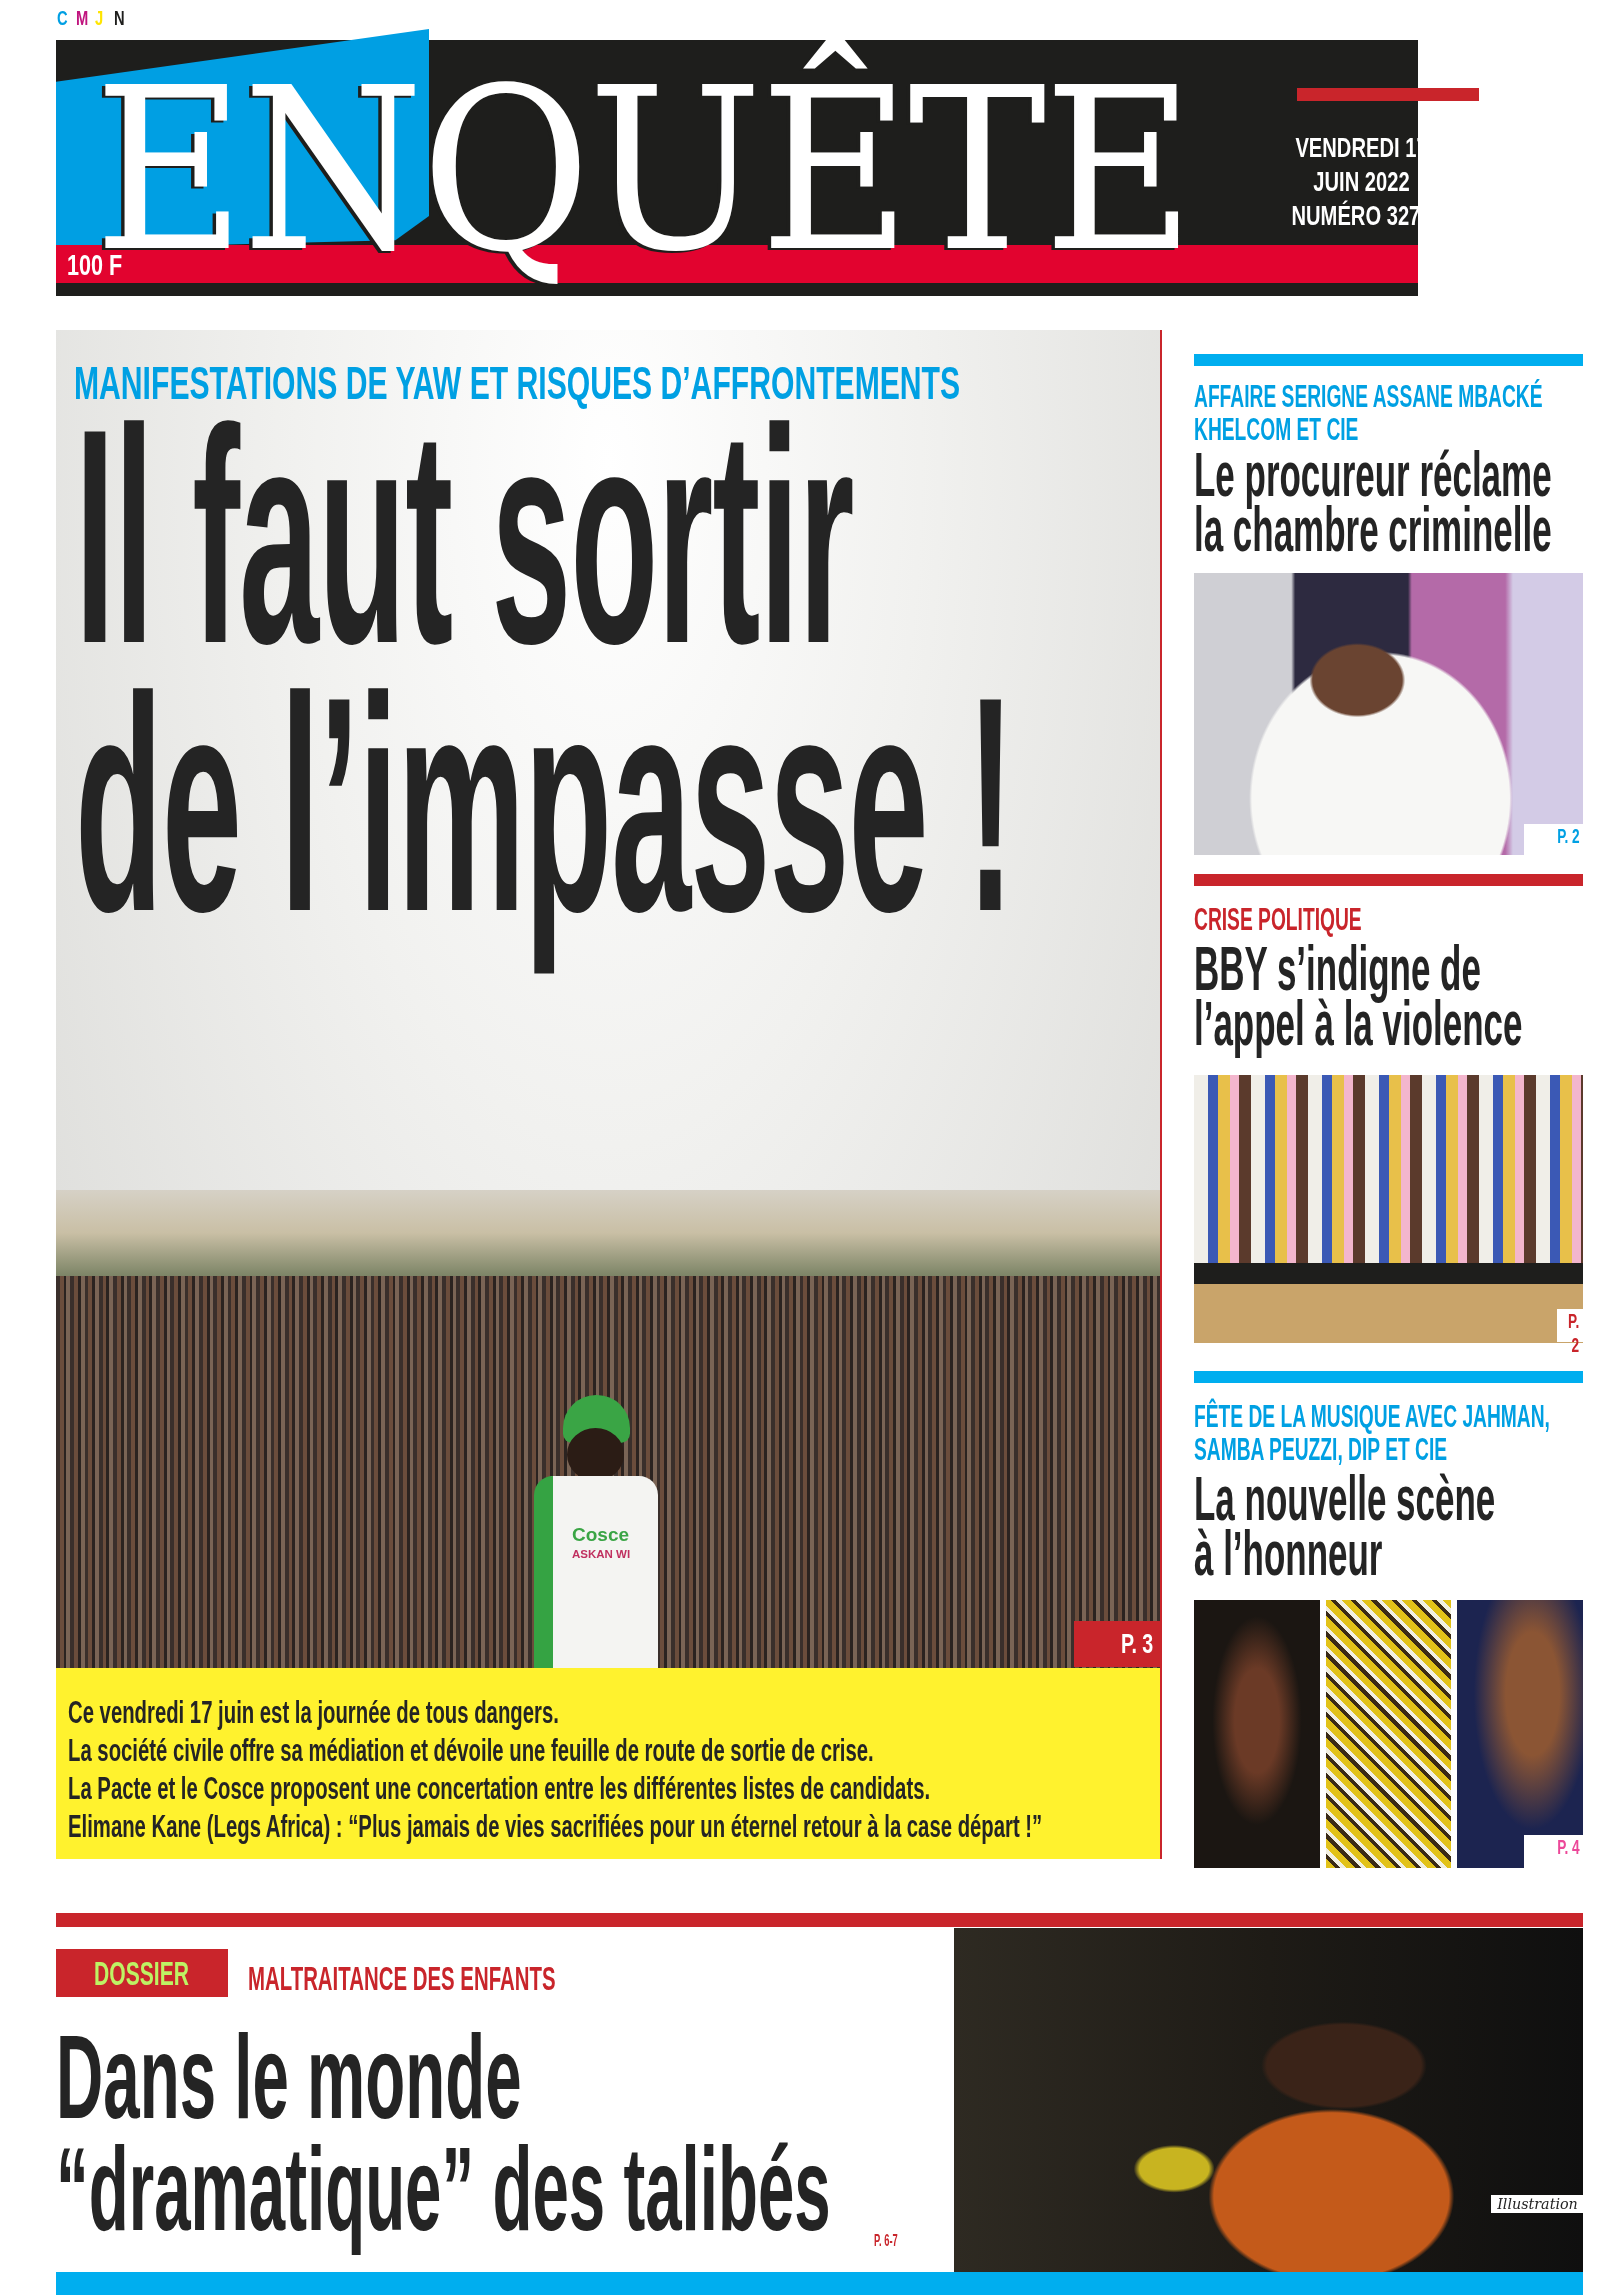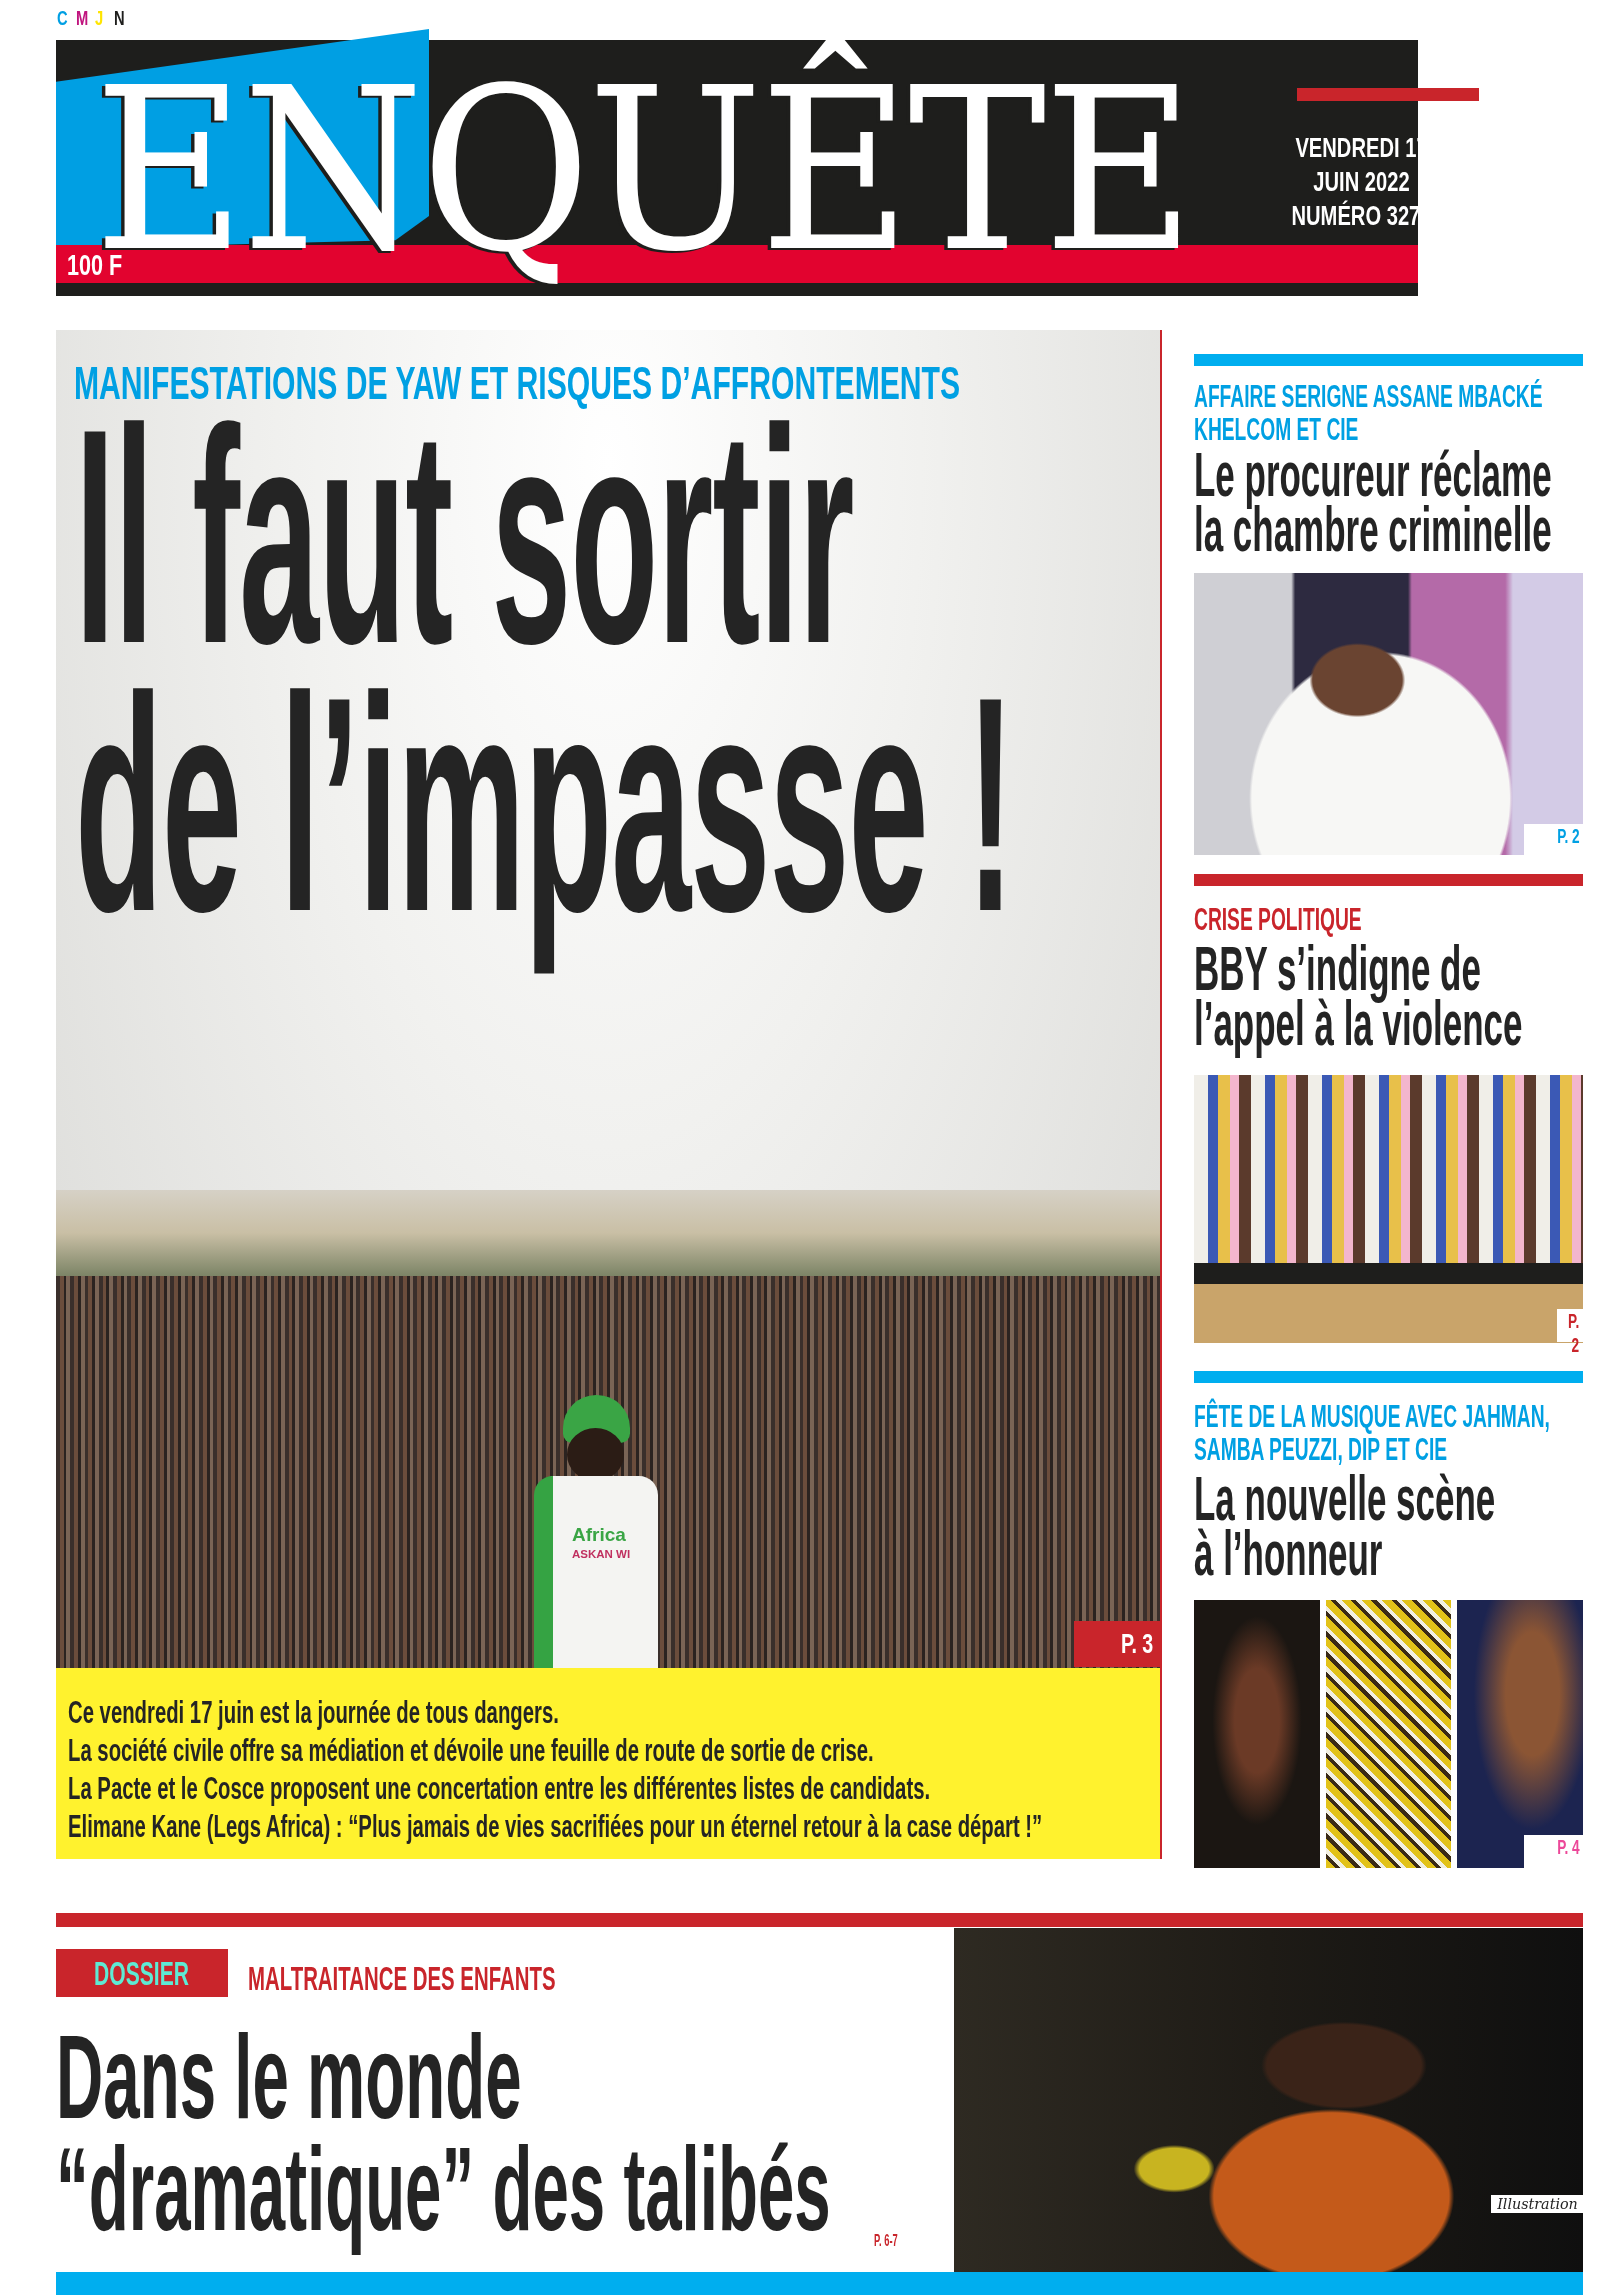--- a/index.html
+++ b/index.html
@@ -70,21 +70,21 @@
       linear-gradient(180deg, rgba(0,0,0,0) 70%, #1e1e1c 70%, #1e1e1c 78%, #c9a46a 78%),
       repeating-linear-gradient(90deg, #f0eee8 0 14.3px, #3b59b5 14.3px 24px, #e8c04a 24px 36px, #f3b6cd 36px 45px, #5b3a2c 45px 57px); }
   .photo3 { top: 1256px; height: 268px; display: flex; gap: 5.7px; }
   .photo3 div { flex: 1; height: 100%; }
   .photo3 .a { background: radial-gradient(ellipse at 50% 45%, #6b3a26 0 25%, #1b1612 50%); }
   .photo3 .b { background: repeating-linear-gradient(45deg, #e2c218 0 6.7px, #3a2a16 6.7px 10.5px, #f2f0e2 10.5px 14.3px); }
   .photo3 .c { background: radial-gradient(ellipse at 60% 35%, #8b5534 0 25%, #1c2450 55%); }
 
   
   .bottom-redbar { position: absolute; left: 56px; top: 1913px; width: 1527px; height: 14.3px; background: #c9252b; }
-  .dossier-label { position: absolute; left: 56px; top: 1949px; width: 172px; height: 48px; background: #c9252b; color: #5eead4; font-size: 34px; font-weight: 700; text-align: center; line-height: 48px; }
+  .dossier-label { position: absolute; left: 56px; top: 1949px; width: 172px; height: 48px; background: #c9252b; color: #bef264; font-size: 34px; font-weight: 700; text-align: center; line-height: 48px; }
   .dossier-label span { display: inline-block; transform: scaleX(0.62); }
   .dossier-kicker { position: absolute; left: 248px; top: 1959px; color: #c9252b; font-size: 34px; font-weight: 700; transform: scaleX(0.6); transform-origin: left top; white-space: nowrap; }
   .dossier-title { position: absolute; left: 56px; top: 2021px; font-size: 119px; font-weight: 700; color: #242424; line-height: 112px; transform: scaleX(0.55); transform-origin: left top; white-space: nowrap; }
   .p67 { position: absolute; left: 874px; top: 2231px; color: #c9252b; font-size: 17px; font-weight: 700; transform: scaleX(0.55); transform-origin: left top; }
   .dossier-photo { position: absolute; left: 954px; top: 1928px; width: 629px; height: 344px;
     background:
       radial-gradient(ellipse at 62% 40%, #3a2318 0 14%, rgba(0,0,0,0) 15%),
       radial-gradient(ellipse at 60% 78%, #c45a1a 0 22%, rgba(0,0,0,0) 23%),
       radial-gradient(ellipse at 35% 70%, #c8b420 0 6%, rgba(0,0,0,0) 7%),
       linear-gradient(90deg, #2e2a22 0%, #1e1b16 50%, #0f0f0f 100%); }
@@ -113,21 +113,21 @@
 </div>
 
 <section class="main">
   <div class="main-photo"></div>
   <div class="crowd"></div>
   <div class="skyline"></div>
   <div class="speaker">
     <div class="cap"></div>
     <div class="head"></div>
     <div class="vest"></div>
-    <div class="vest-text">Africa</div>
+    <div class="vest-text">Cosce</div>
     <div class="vest-text2">ASKAN WI</div>
   </div>
   <div class="kicker-main">MANIFESTATIONS DE YAW ET RISQUES D’AFFRONTEMENTS</div>
   <div class="headline-main">
     <div>Il faut sortir</div>
     <div>de l’impasse !</div>
   </div>
   <div class="p3"><span>P. 3</span></div>
   <div class="summary">
     <p>Ce vendredi 17 juin est la journée de tous dangers.</p>

